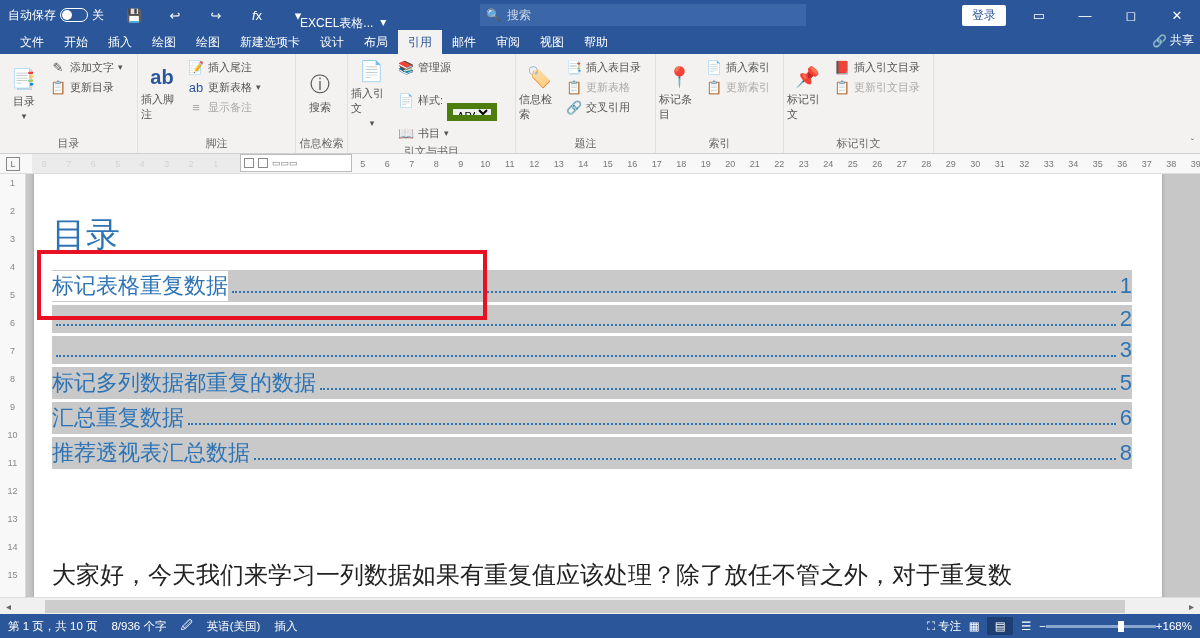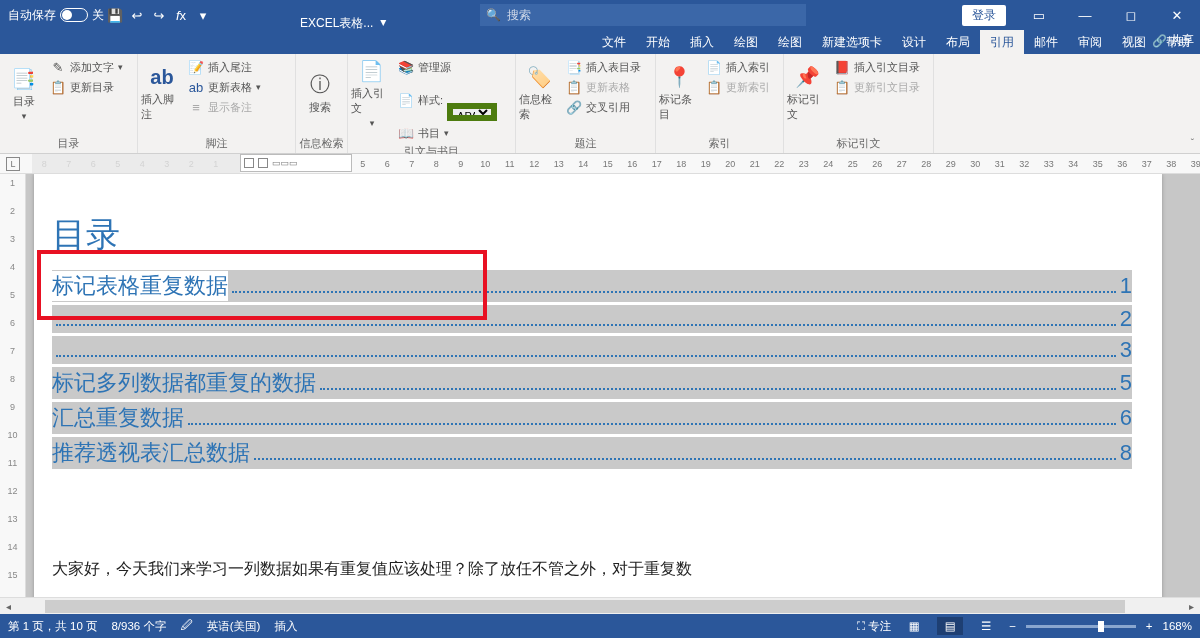--- a/index.html
+++ b/index.html
@@ -1,33 +1,33 @@
 <!DOCTYPE html>
 <html><head>
 <meta charset="utf-8">
 <style>
 * { margin: 0; padding: 0; box-sizing: border-box; font-family: "Microsoft YaHei", "Segoe UI", sans-serif; }
 body { background: #fff; width: 1200px; height: 638px; overflow: hidden; position: relative; }
 
 
 .titlebar { height: 30px; background: #2b579a; color: #fff; display: flex; align-items: center; font-size: 12px; }
-.titlebar .left { display: flex; align-items: center; gap: 0; padding-left: 8px; }
+.titlebar .left { display: flex; align-items: center; gap: 19px; padding-left: 8px; }
 .autosave-toggle { display: flex; align-items: center; gap: 4px; }
 .toggle-pill { width: 28px; height: 14px; border: 1px solid #fff; border-radius: 7px; position: relative; }
 .toggle-pill::after { content: ""; position: absolute; left: 1px; top: 1px; width: 10px; height: 10px; background: #fff; border-radius: 50%; }
 .qat-icon { width: 22px; height: 22px; display: flex; align-items: center; justify-content: center; cursor: pointer; font-size: 13px; }
 .titlebar .doc-title-area { position: absolute; left: 300px; display: flex; align-items: flex-start; gap: 7px; margin-top: 16px; }
 .titlebar .search-area { position: absolute; left: 480px; display: flex; align-items: center; }
 .search-box { width: 326px; height: 22px; background: #3b67a8; display: flex; align-items: center; padding: 0 6px; gap: 6px; color: #cfd8e8; }
 .titlebar .right { position: absolute; right: 0; display: flex; align-items: center; height: 100%; }
 .login-btn { background: #fff; color: #2b579a; padding: 2px 10px; border-radius: 2px; font-size: 12px; margin-right: 10px; }
 .win-btn { width: 46px; height: 30px; display: flex; align-items: center; justify-content: center; cursor: pointer; font-size: 13px; }
 
 
-.menubar { height: 24px; background: #2b579a; color: #fff; display: flex; align-items: center; font-size: 12px; padding-left: 10px; position: relative; justify-content: flex-end; }
+.menubar { height: 24px; background: #2b579a; color: #fff; display: flex; align-items: center; font-size: 12px; padding-left: 10px; position: relative; }
 .menu-tab { padding: 4px 10px; cursor: pointer; }
 .menu-tab.active { background: #f3f2f1; color: #2b579a; }
 .share-btn { position: absolute; right: 6px; top: 2px; display: flex; align-items: center; gap: 3px; font-size: 12px; cursor: pointer; }
 
 
 .ribbon { height: 100px; background: #f3f2f1; display: flex; border-bottom: 1px solid #d0d0d0; font-size: 11px; color: #555; position: relative; }
 .ribbon-group { border-right: 1px solid #e0e0e0; display: flex; flex-direction: column; padding: 4px 3px 0; }
 .ribbon-group .group-body { flex: 1; display: flex; align-items: flex-start; gap: 2px;}
 .ribbon-group .group-label { text-align: center; font-size: 11px; color: #666; padding: 2px 0; }
 .big-btn { display: flex; flex-direction: column; align-items: center; justify-content: center; width: 42px; height: 70px; cursor: pointer; gap: 2px; }
@@ -56,26 +56,26 @@
 h1.toc-title { font-size: 34px; color:#2e74b5; font-weight:400; margin: 28px 0 12px 0; }
 
 .red-box { position:absolute; left:3px; top:76px; width:450px; height:70px; border:4px solid #e81123; pointer-events:none; }
 
 .toc-line { display:flex; align-items:baseline; font-size: 22px; color:#2e74b5; margin: 3px 0; background:#c9c9c9; padding: 1px 0; }
 .toc-text { white-space:nowrap; }
 .toc-text.sel { background:#ffffff; }
 .toc-dots { flex:1; border-bottom: 2px dotted #2e74b5; margin: 0 4px 5px 4px; height: 1px; }
 .toc-page { white-space:nowrap; }
 
-.body-text { font-size: 16px; color:#222; margin-top: 90px; }
+.body-text { font-size: 24px; color:#222; margin-top: 90px; }
 
 
 .statusbar { position:absolute; bottom:0; left:0; right:0; height:24px; background:#2b579a; color:#fff; font-size:11.5px; display:flex; align-items:center; padding:0 8px; }
 .statusbar .left { display:flex; gap:14px; align-items:center;}
-.statusbar .right { margin-left:auto; display:flex; align-items:center; gap:10px;}
+.statusbar .right { margin-left:auto; display:flex; align-items:center; }
 .view-btn { width:26px; height:18px; display:flex; align-items:center; justify-content:center; cursor:pointer;}
 .view-btn.active { background:#1e3f73; }
 .zoom-slider { width:110px; height:3px; background:#89a6cf; position:relative;}
 .zoom-slider::after { content:""; position:absolute; left:72px; top:-4px; width:6px; height:11px; background:#fff; }
 .scroll-h { position:absolute; bottom:24px; left:0; right:0; height:17px; background:#f0f0f0; border-top:1px solid #ddd; display:flex; align-items:center;}
 .scroll-h .thumb{ height:13px; background:#cdcdcd; margin-left:28px; width: 1080px;}
 .scroll-h .arr { width:17px; text-align:center; color:#666; font-size:10px;}
 .disabled { color:#aaa !important; }
 </style>
 </head>

